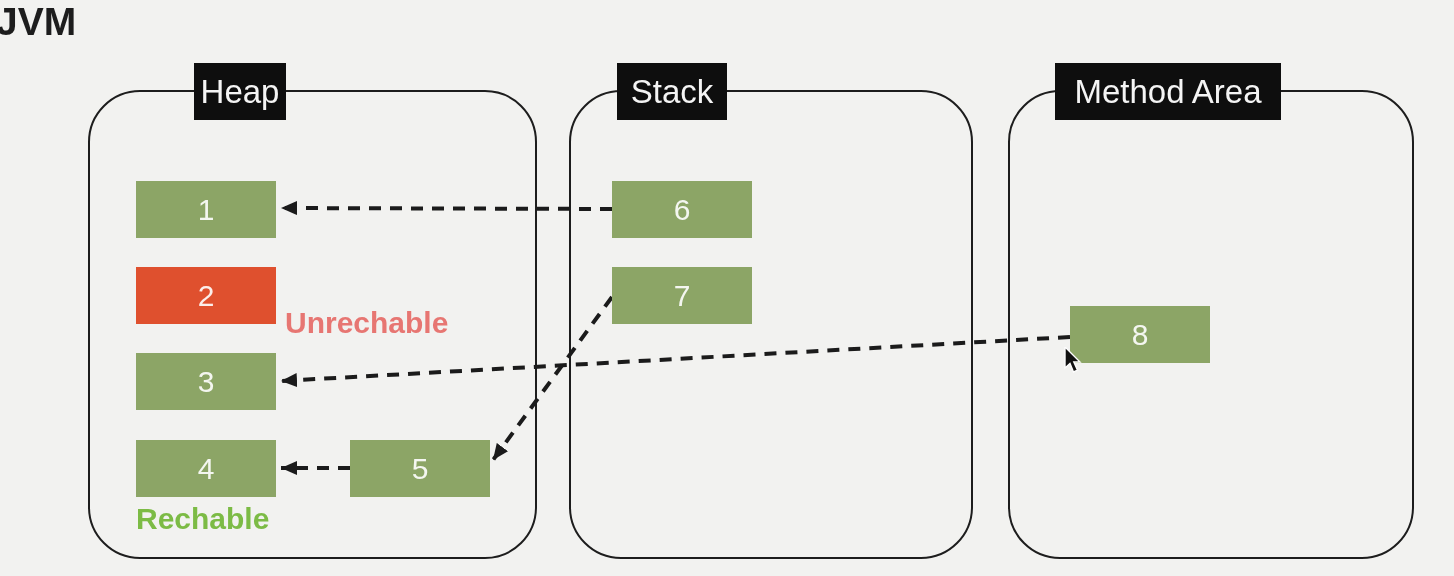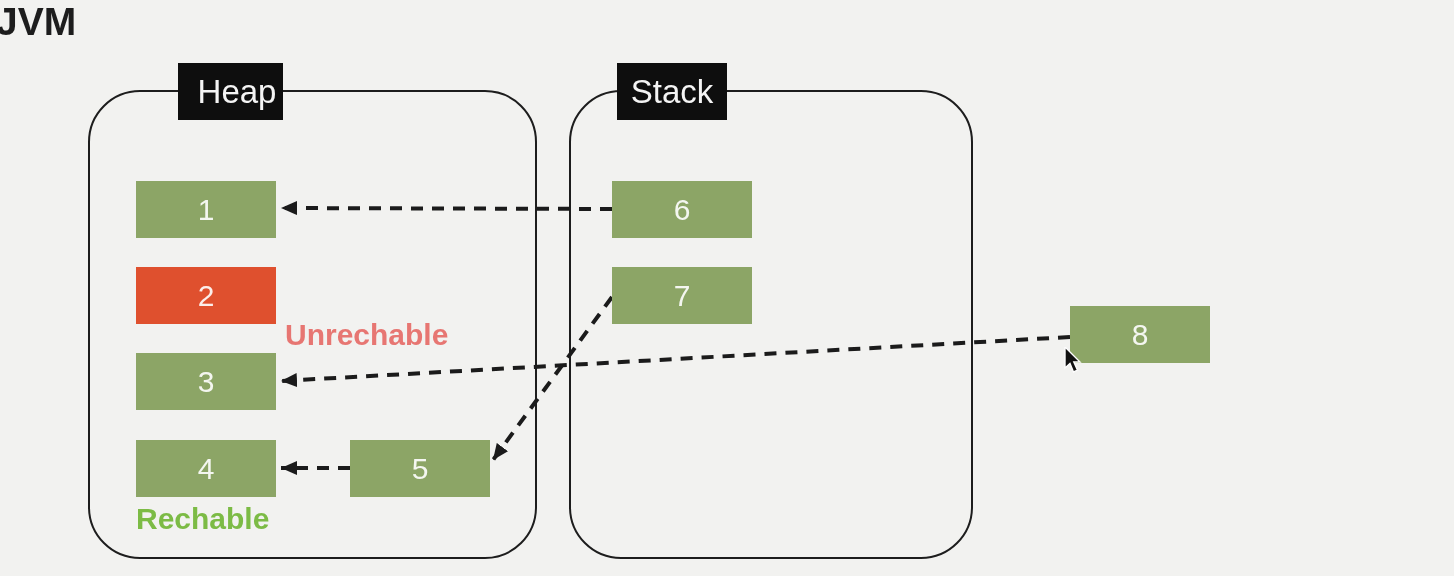--- a/index.html
+++ b/index.html
@@ -44,21 +44,21 @@
     background: var(--label-bg, #0e0e0e);
     color: var(--label-fg, #f4f4f4);
     font-size: 33px;
     font-weight: 400;
     display: flex;
     align-items: center;
     justify-content: center;
     white-space: nowrap;
     z-index: 2;
   }
-  .region.heap   .region-label { left: 88px; width: 92px; padding-left: 13px; }
+  .region.heap   .region-label { left: 104px; width: 92px; }
   .region.stack  .region-label { left: 46px; width: 110px; text-align: center; }
   .region.method .region-label { left: 45px; width: 226px; }
   #arrow-layer {
     position: absolute;
     left: 0; top: 0;
     width: 1454px;
     height: 576px;
     z-index: 2;
   }
   #arrow-layer line {
@@ -79,39 +79,42 @@
     font-weight: 400;
     color: rgba(255,255,255,0.9);
   }
   .annotation {
     position: absolute;
     font-size: 30px;
     font-weight: 700;
     z-index: 4;
     white-space: nowrap;
   }
-  .annotation.unreachable { left: 285px; top: 318px; color: var(--unreachable, #e77672); }
+  .annotation.unreachable { left: 285px; top: 306px; color: var(--unreachable, #e77672); }
   .annotation.reachable   { left: 136px; top: 502px; color: var(--reachable, #7cbb45); }
   .cursor { position: absolute; left: 1064px; top: 347px; z-index: 5; }
 </style>
 </head>
 <body>
 
 <div class="page">
 
   <div class="title">JVM</div>
 
   <div class="region heap">
     <div class="region-label">Heap</div>
   </div>
 
   <div class="region stack">
     <div class="region-label">Stack</div>
   </div>
 
+  <div class="region method">
+    <div class="region-label">Method Area</div>
+  </div>
 
   <svg id="arrow-layer" viewBox="0 0 1454 576">
     <defs>
       <marker id="arrowhead" markerUnits="userSpaceOnUse" markerWidth="17" markerHeight="15" refX="16" refY="7" orient="auto">
         <path d="M0,0 L16,7 L0,14 Z" fill="#1b1b1b"></path>
       </marker>
     </defs>
   <line x1="612" y1="209" x2="281" y2="208" marker-end="url(#arrowhead)"></line>
       <line x1="1070" y1="337" x2="281" y2="381" marker-end="url(#arrowhead)"></line>
       <line x1="612" y1="297" x2="493" y2="460" marker-end="url(#arrowhead)"></line>

